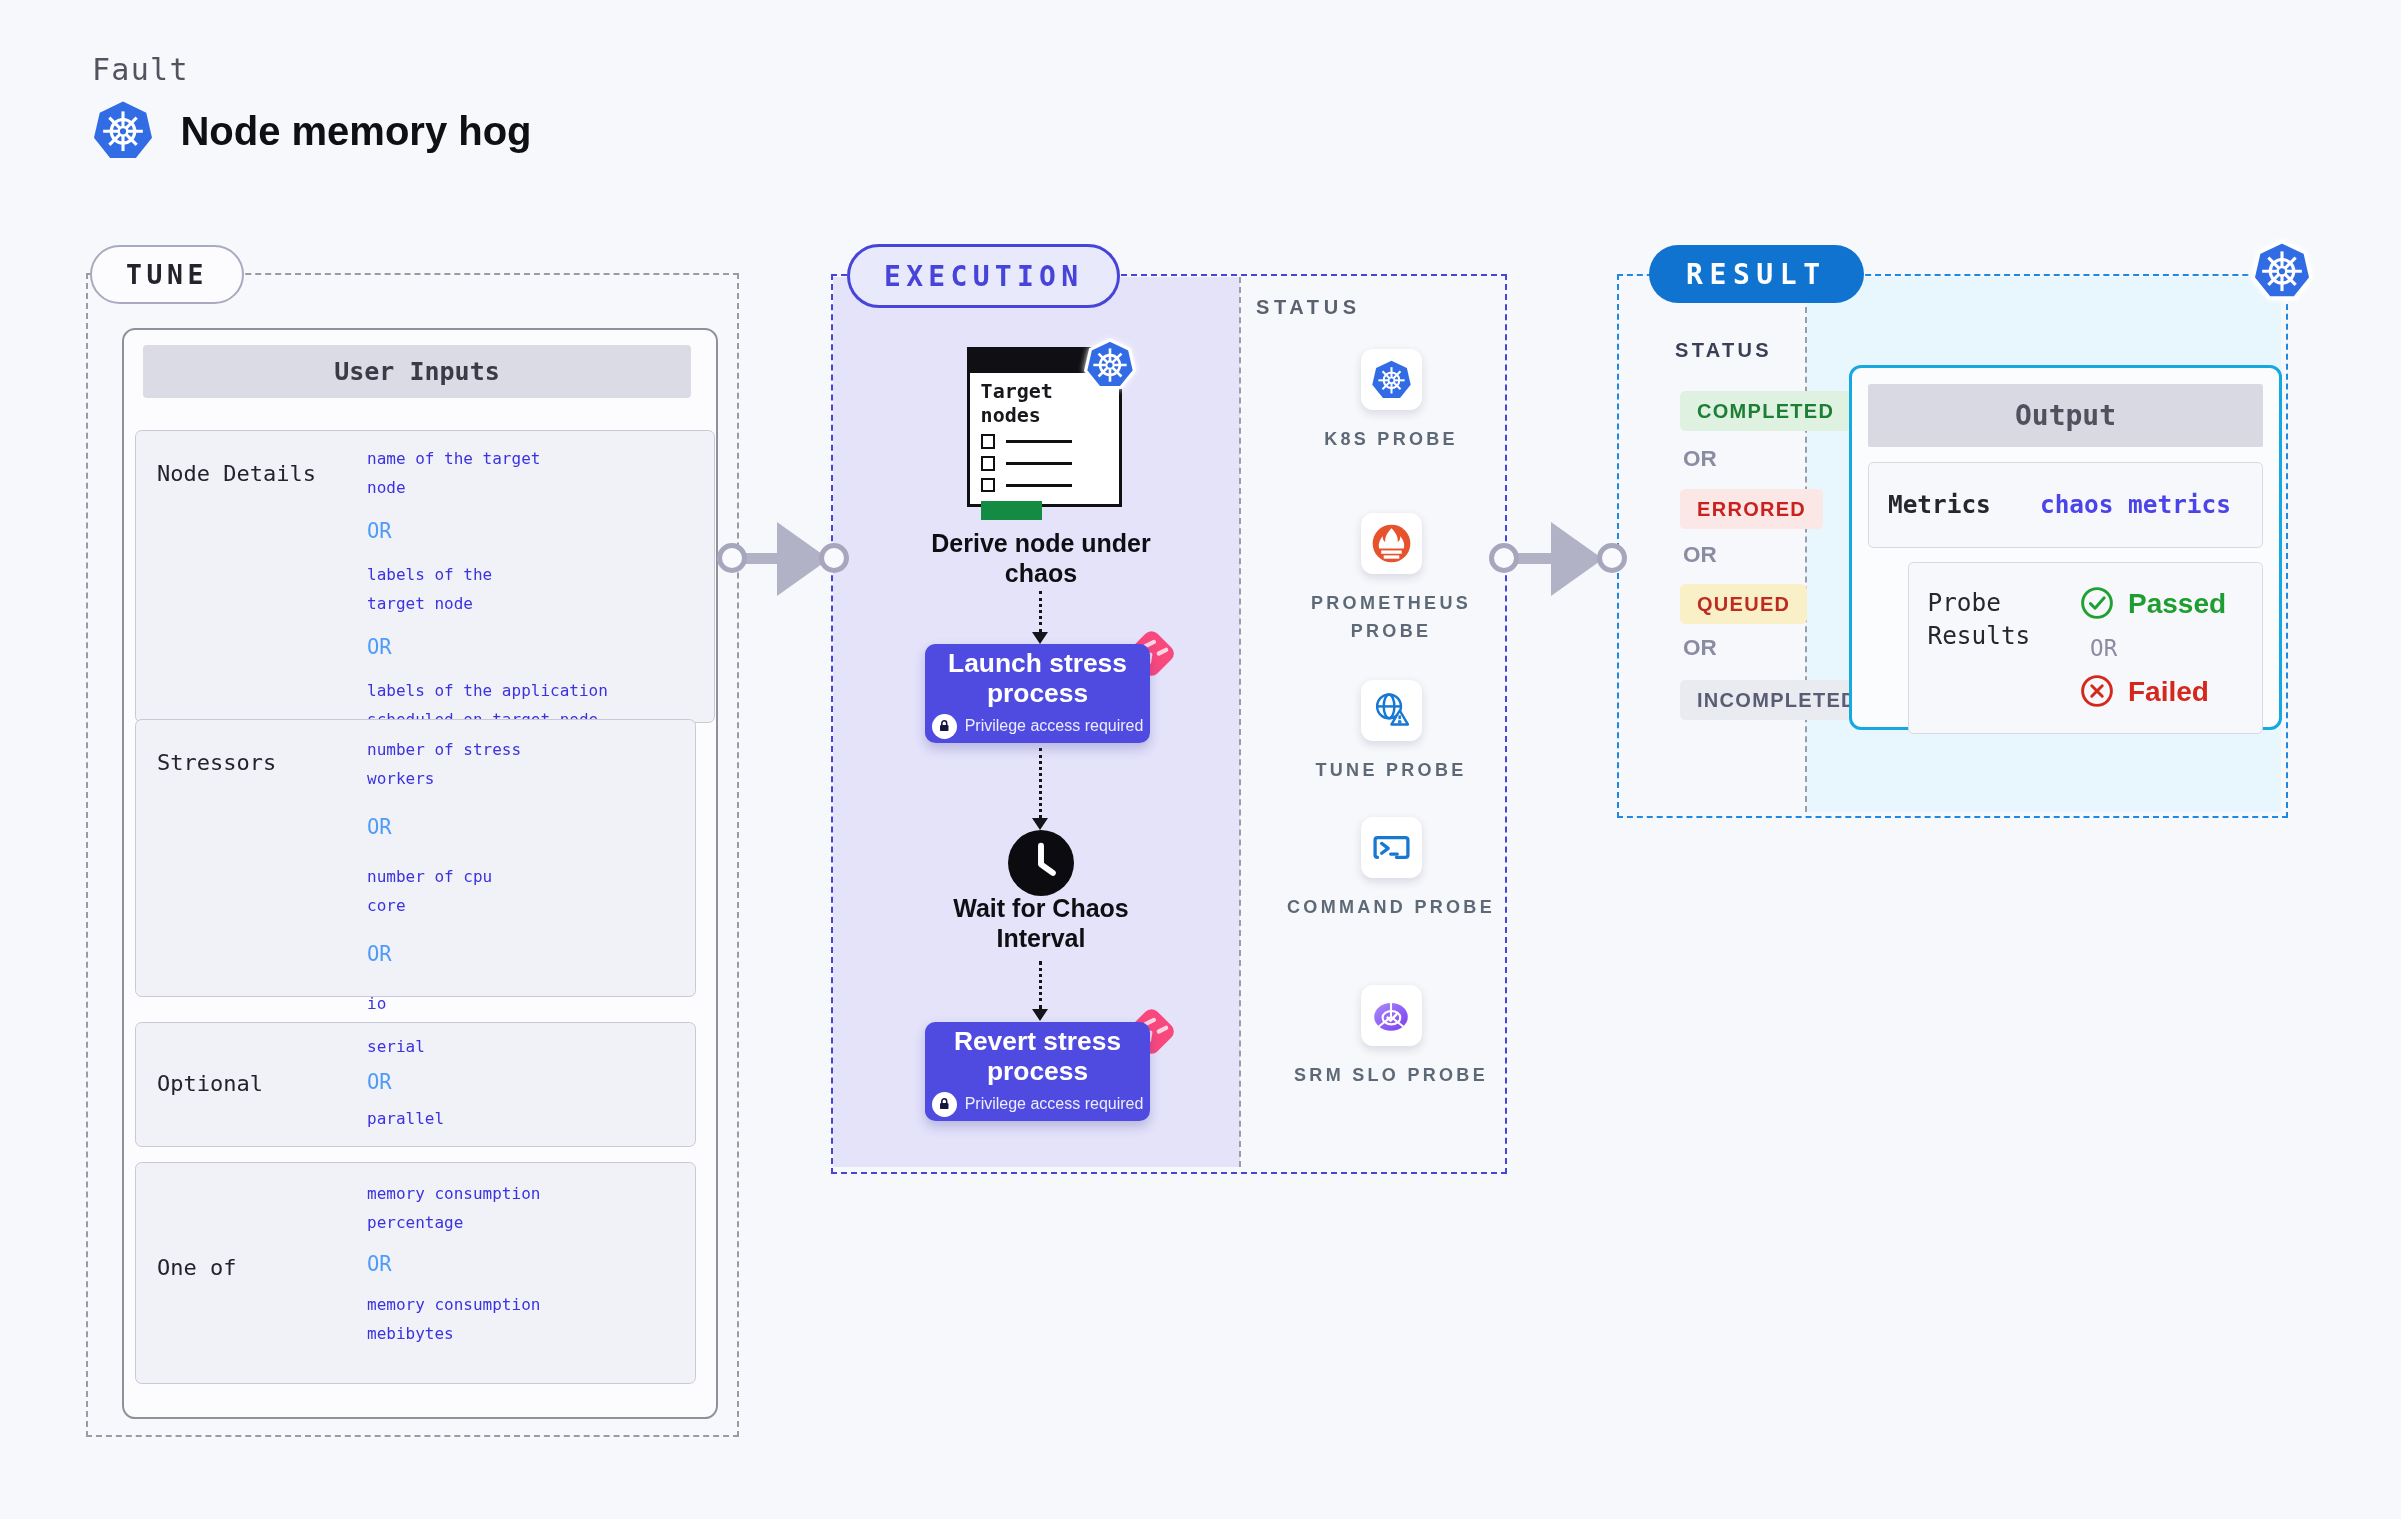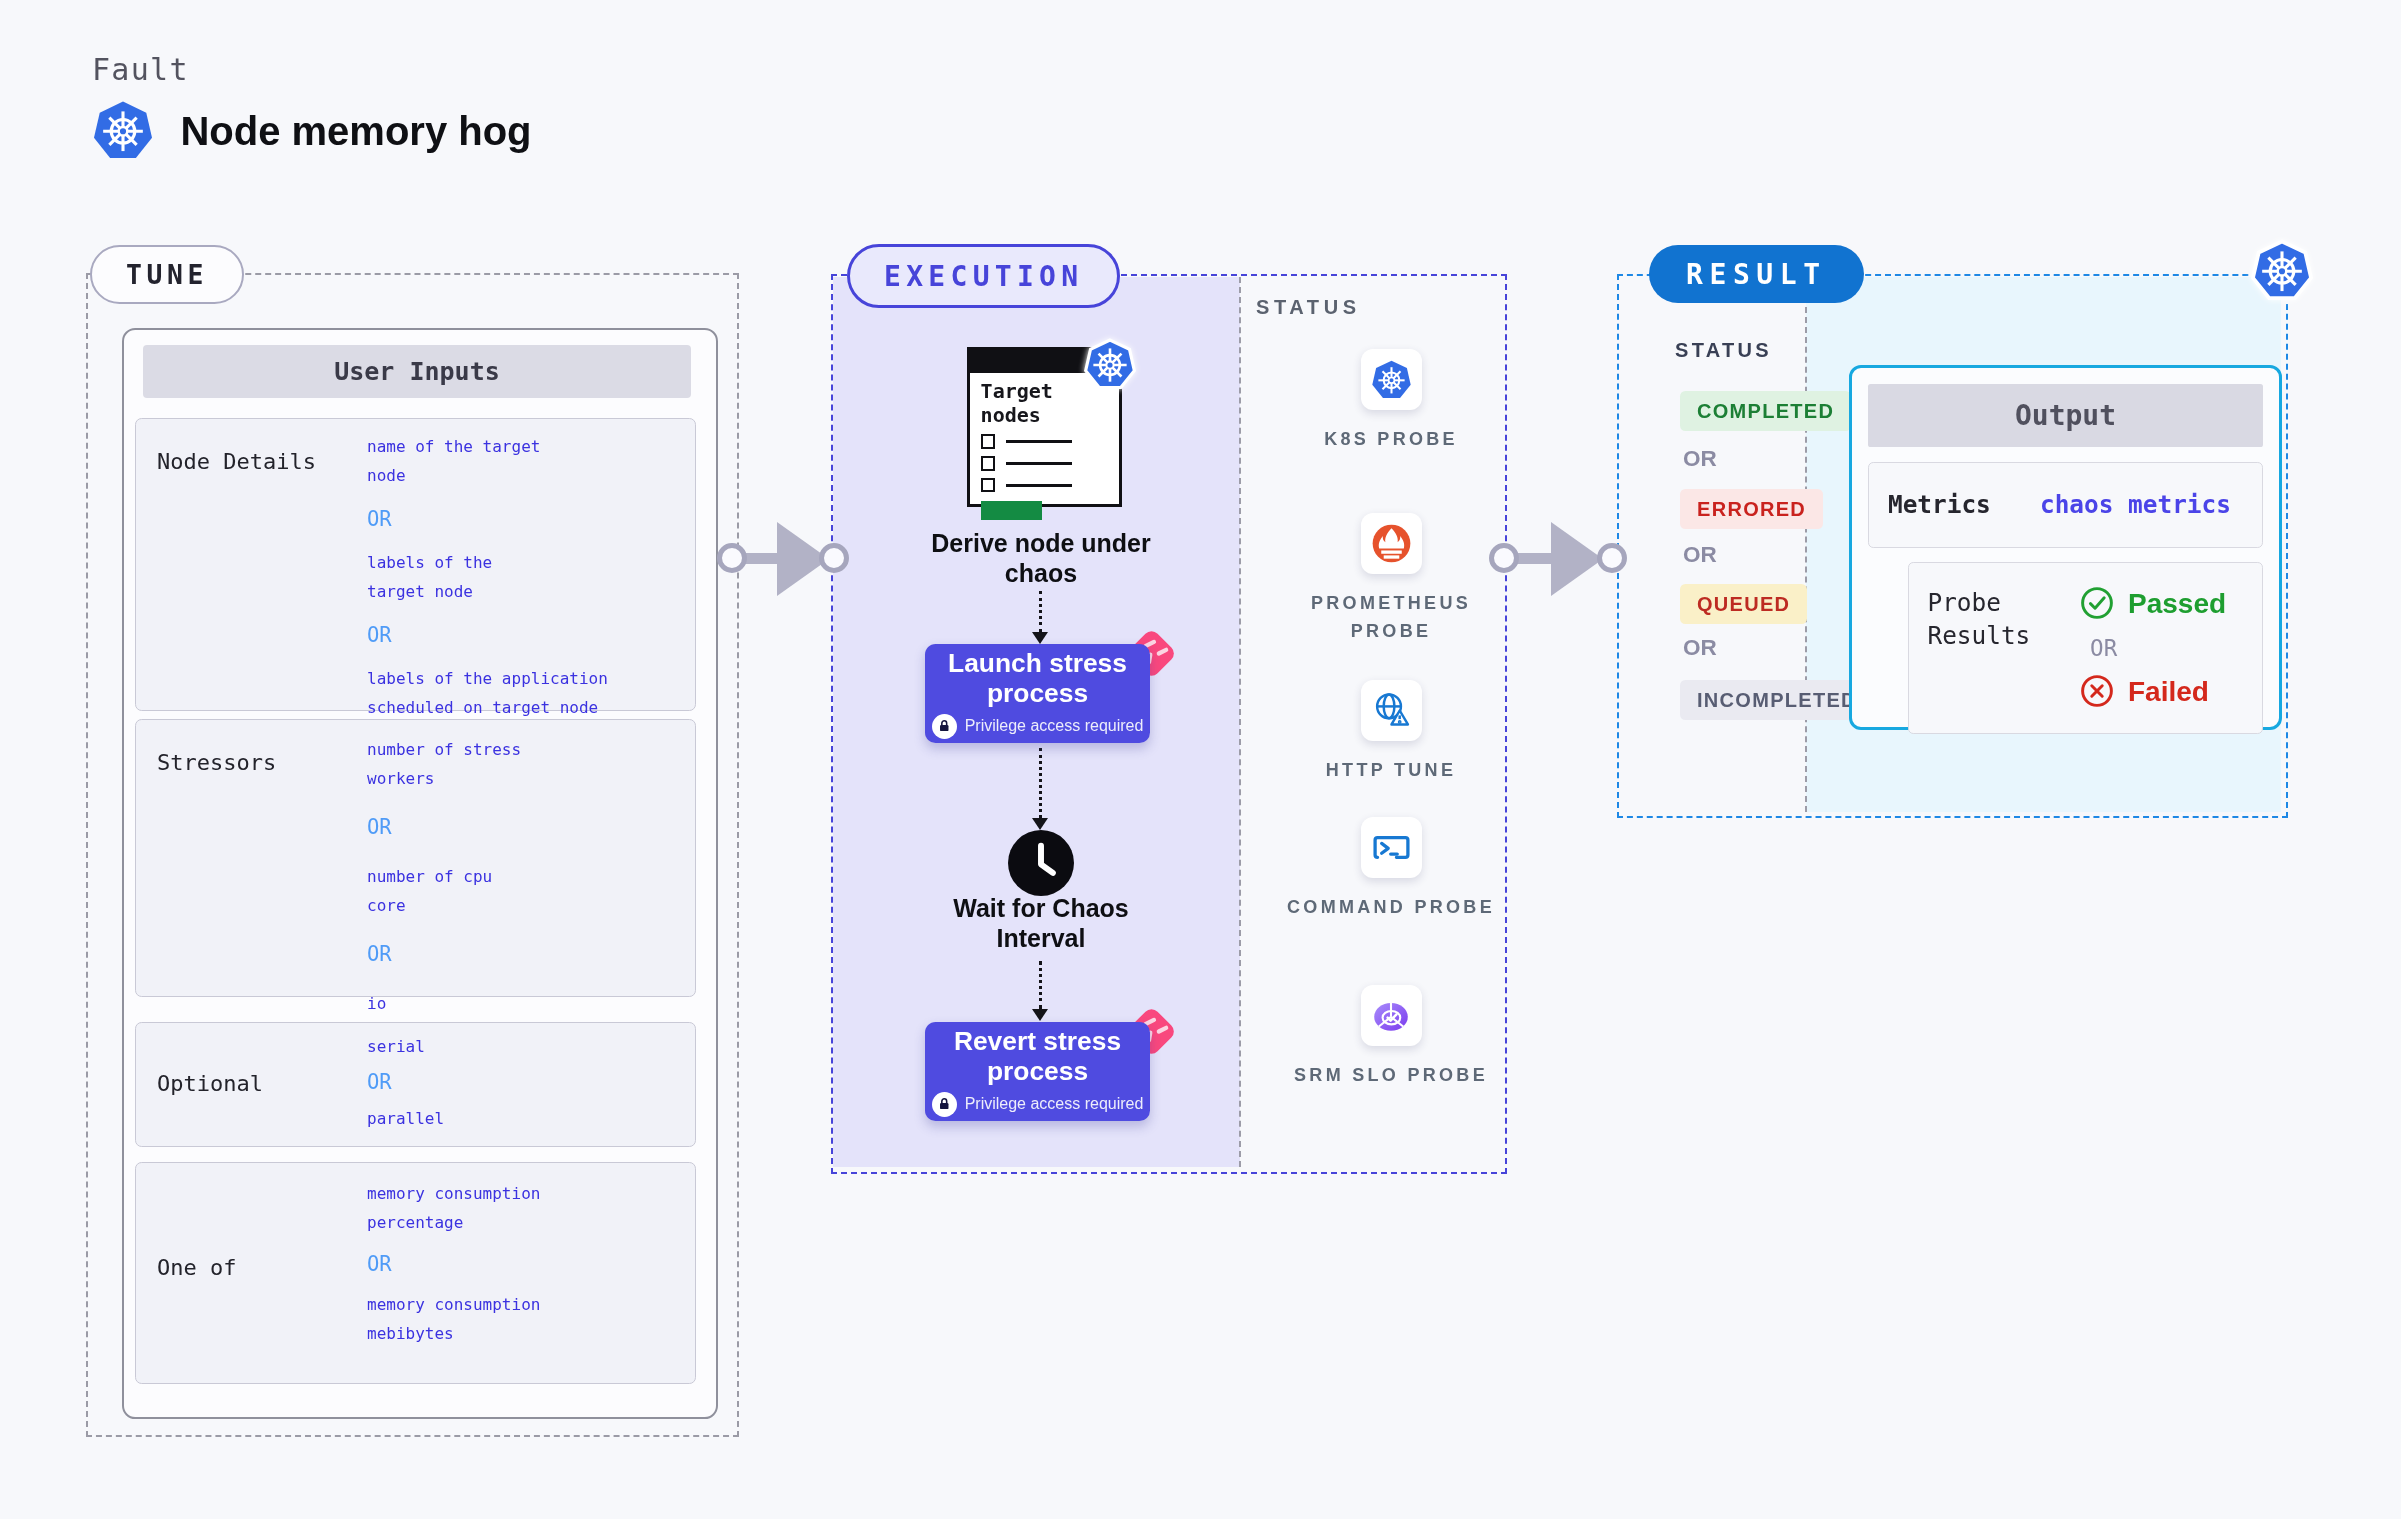--- a/index.html
+++ b/index.html
@@ -114,21 +114,21 @@
   </span>
   <span class="title-text sans">Node memory hog</span>
 </div>
 
 <div class="dash-box tune-box"></div>
 <div class="pill pill-tune mono">TUNE</div>
 
 <div class="abs ui-card"></div>
 <div class="abs ui-head mono">User Inputs</div>
 
-<div class="urow" style="top:418px;height:291px;">
+<div class="urow" style="top:430px;height:291px;padding-left:19px;">
   <div class="ulabel mono" style="top:30px;">Node Details</div>
   <div class="uvals" style="top:13.2px;">
     <div class="uval mono">name of the target
 node</div>
     <div class="uor mono">OR</div>
     <div class="uval mono">labels of the
 target node</div>
     <div class="uor mono">OR</div>
     <div class="uval mono">labels of the application
 scheduled on target node</div>
@@ -314,21 +314,21 @@
   <div class="pcard">
     <svg width="41" height="41" viewBox="0 0 100 100" fill="none" stroke="#1778D2" stroke-width="6">
       <circle cx="44" cy="40" r="29"></circle>
       <ellipse cx="44" cy="40" rx="13" ry="29"></ellipse>
       <line x1="15" y1="40" x2="73" y2="40"></line>
       <path d="M70 50 L90 84 L50 84 Z" fill="#FFFFFF" stroke-width="6" stroke-linejoin="round"></path>
       <line x1="70" y1="62" x2="70" y2="71"></line>
       <circle cx="70" cy="78" r="1.6" fill="#1778D2"></circle>
     </svg>
   </div>
-  <div class="plabel sans">HTTP TUNE</div>
+  <div class="plabel sans">TUNE PROBE</div>
 </div>
 
 <div class="probe" style="top:817px;">
   <div class="pcard">
     <svg width="41" height="41" viewBox="0 0 100 100" fill="none" stroke="#1778D2" stroke-width="8" stroke-linecap="round" stroke-linejoin="round">
       <path d="M16 74 a6 6 0 0 1 -6 -6 V32 a6 6 0 0 1 6 -6 H84 a6 6 0 0 1 6 6 v36 a6 6 0 0 1 -6 6 H62"></path>
       <polyline points="26,40 42,52 26,64"></polyline>
       <line x1="48" y1="66" x2="64" y2="66"></line>
     </svg>
   </div>

